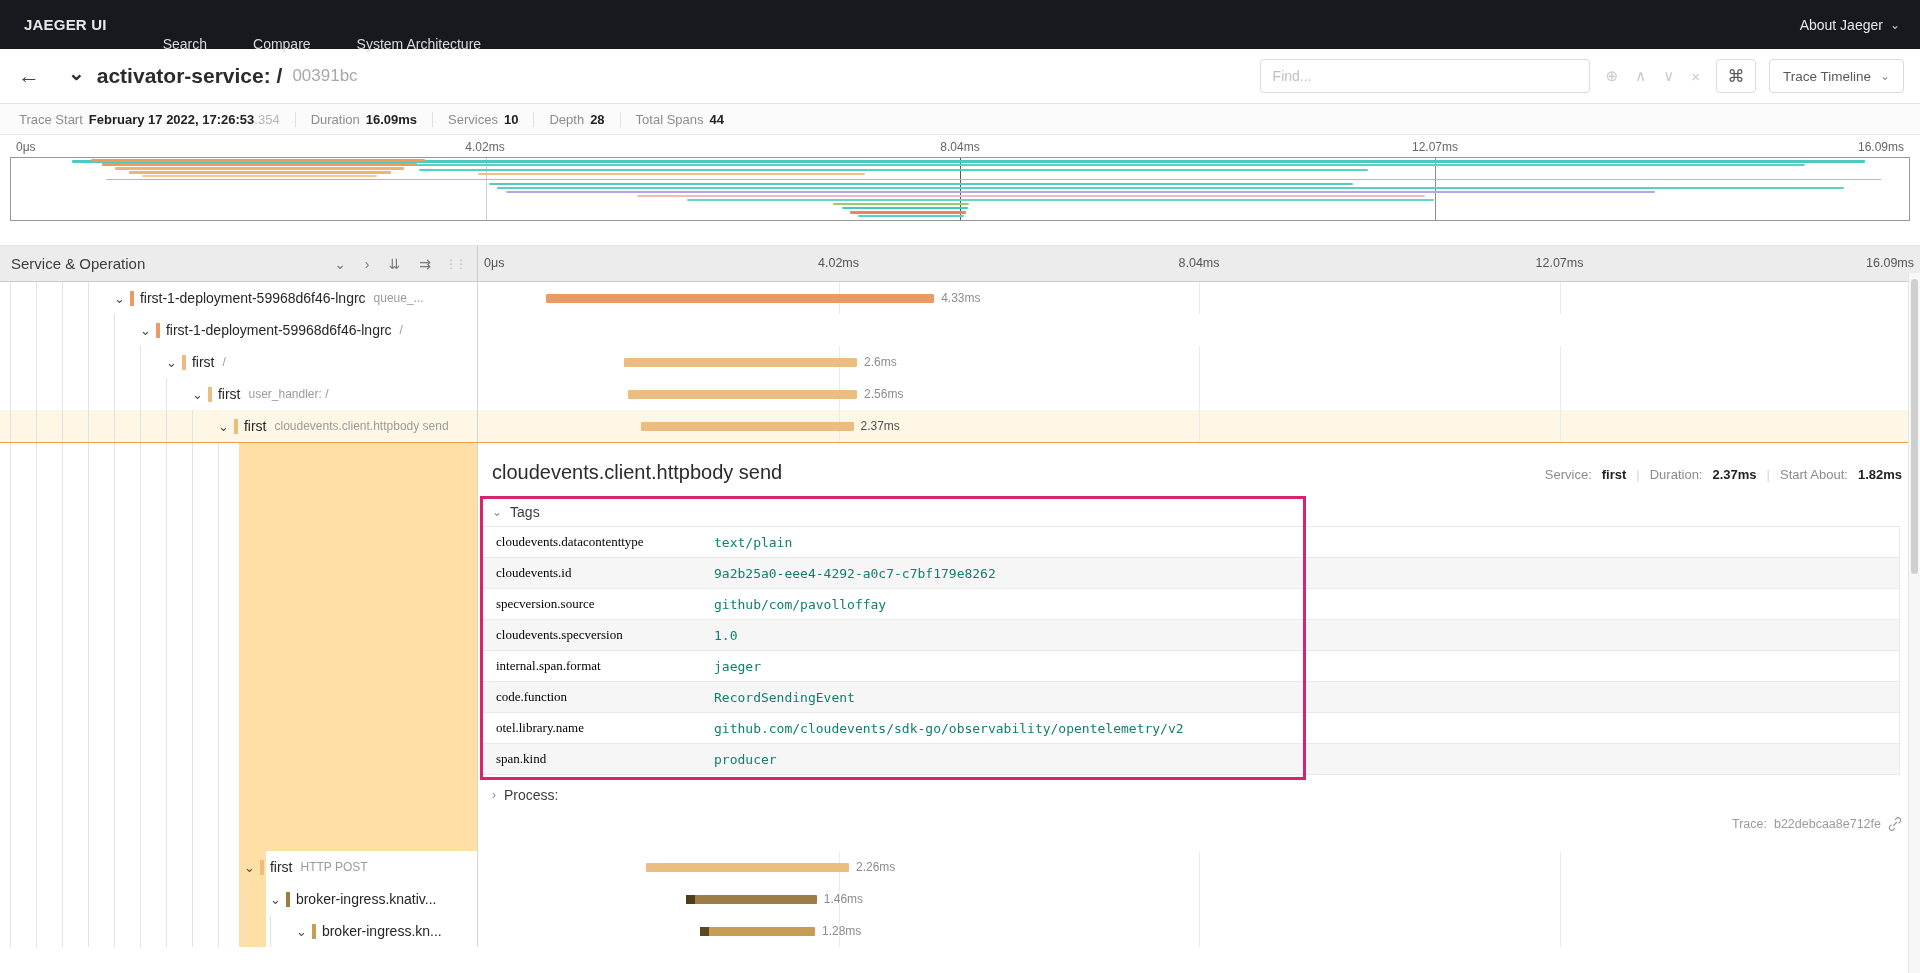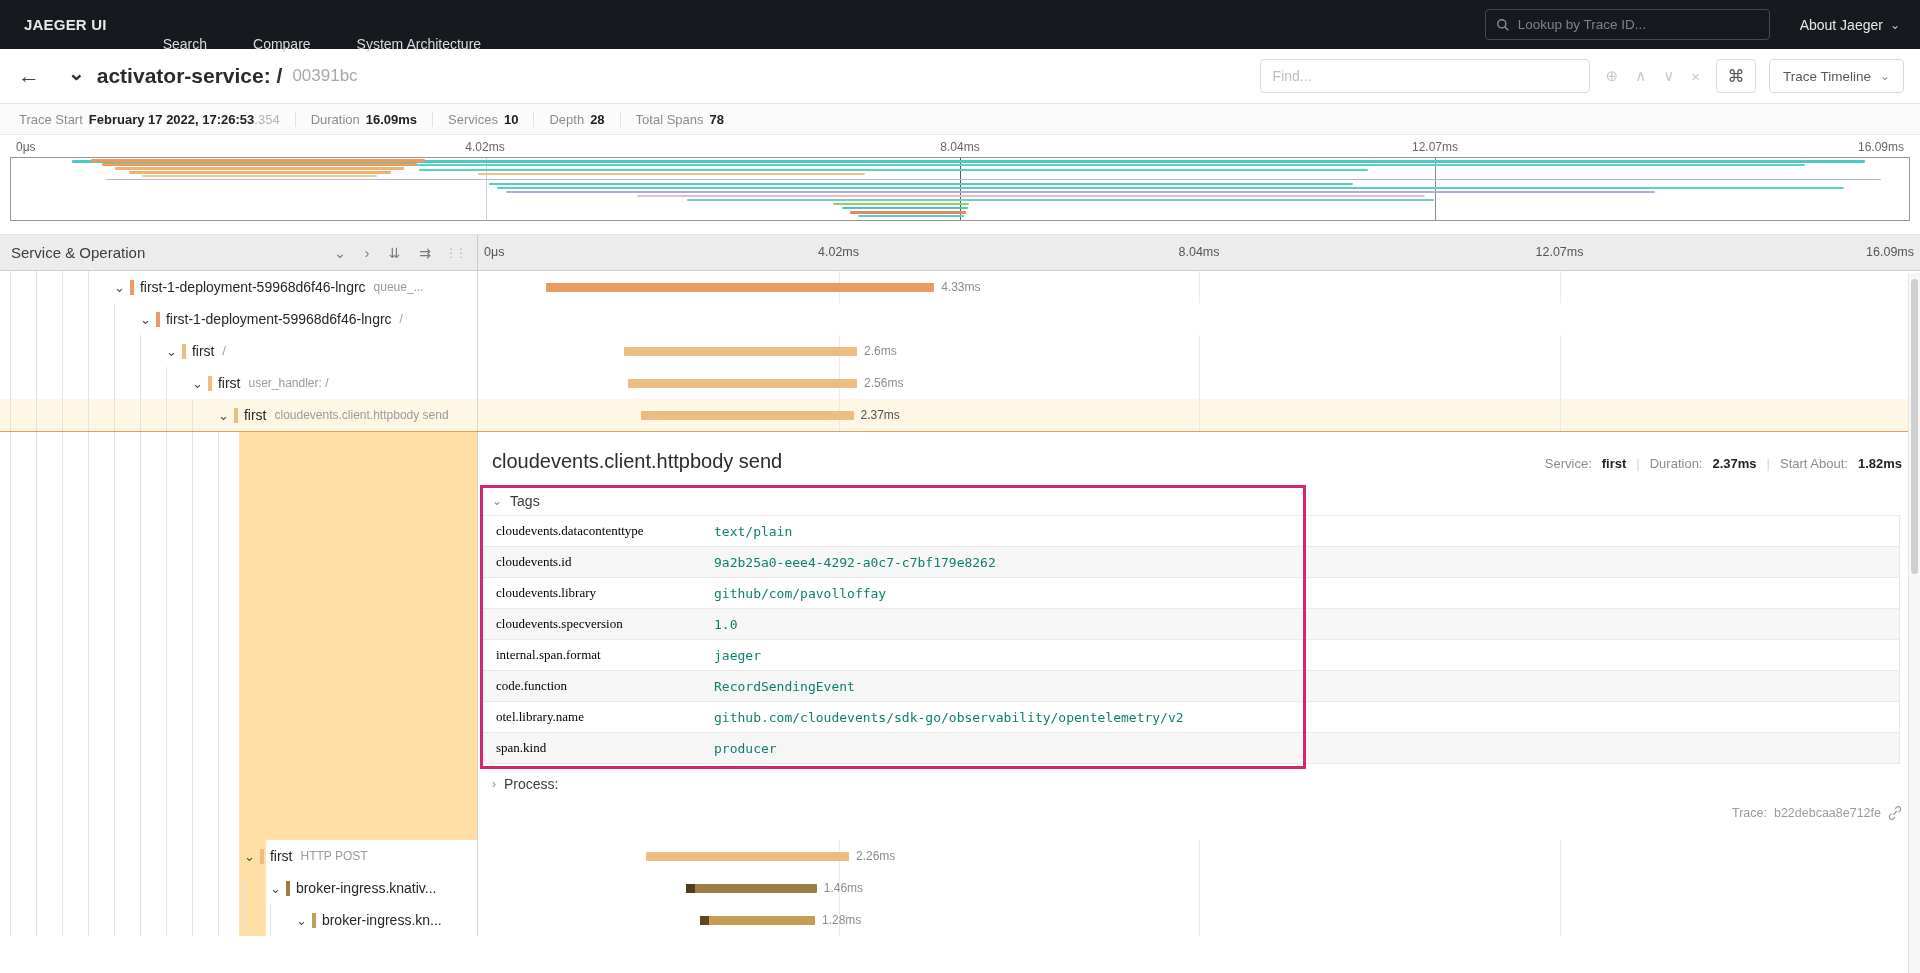--- a/index.html
+++ b/index.html
@@ -56,21 +56,21 @@
   .minimap { position:relative; padding:3px 10px 4px; background:#fff; }
   .mini-labels { position:relative; height:19px; font-size:12px; color:#666; }
   .tickpos { position:absolute; top:2px; transform:translateX(-50%); white-space:nowrap; }
   .mini-canvas { position:relative; height:64px; border:1px solid #979797; background:#fff;
                  overflow:hidden; cursor:crosshair; }
   .mini-grid { position:absolute; top:0; bottom:0; width:1px; }
   .mini-seg { position:absolute; border-radius:1px; }
 
   
   .grid-header { height:37px; display:flex; background:#ececec; border-bottom:1px solid #cccccc;
-                 border-top:1px solid #e3e3e3; margin-top:9px; }
+                 border-top:1px solid #e3e3e3; margin-top:20px; }
   .gh-left { width:478px; display:flex; align-items:center; padding:0 8px 0 11px;
              font-size:15px; color:#3d3d3d; border-right:1px solid #c9c9c9; }
   .gh-spacer { flex:1; }
   .collapser { display:flex; gap:19px; color:#7a7a7a; font-size:14px; margin-right:14px; align-items:center; }
   .collapser span { cursor:pointer; }
   .drag-handle { color:#b3b3b3; font-size:12px; letter-spacing:-2px; cursor:col-resize; margin-right:4px; }
   .gh-right { flex:1; position:relative; font-size:12.5px; color:#555; }
   .gh-right .tickpos { top:10px; }
 
   
@@ -130,27 +130,20 @@
 <body>
 
 <div class="navbar">
   <div class="brand">JAEGER UI</div>
   <div class="nav-items" id="nav-items">
       <div class="nav-item">Search</div>
       <div class="nav-item">Compare</div>
       <div class="nav-item">System Architecture</div>
     </div>
   <div class="nav-spacer"></div>
-  <div class="nav-search">
-    <svg width="14" height="14" viewBox="0 0 24 24">
-      <circle cx="10" cy="10" r="7" fill="none" stroke="#8a8f98" stroke-width="2.4"></circle>
-      <line x1="15.5" y1="15.5" x2="21" y2="21" stroke="#8a8f98" stroke-width="2.4"></line>
-    </svg>
-    <input type="text" placeholder="Lookup by Trace ID..." style="">
-  </div>
   <div class="about">
     <span>About Jaeger</span>
     <span class="chev">⌄</span>
   </div>
 </div>
 
 <div class="trace-header">
   <div class="back-btn">←</div>
   <div class="collapse-toggle">⌄</div>
   <div class="trace-title">activator-service: /</div>
@@ -167,21 +160,21 @@
     <span>Trace Timeline</span>
     <span class="chev">⌄</span>
   </div>
 </div>
 
 <div class="summary-bar" id="summary-items">
     <div class="sum-item"><span class="sum-label">Trace Start</span><span class="sum-value">February 17 2022, 17:26:53</span><span class="sum-suffix">.354</span></div>
     <div class="sum-item"><span class="sum-label">Duration</span><span class="sum-value">16.09ms</span></div>
     <div class="sum-item"><span class="sum-label">Services</span><span class="sum-value">10</span></div>
     <div class="sum-item"><span class="sum-label">Depth</span><span class="sum-value">28</span></div>
-    <div class="sum-item"><span class="sum-label">Total Spans</span><span class="sum-value">78</span></div>
+    <div class="sum-item"><span class="sum-label">Total Spans</span><span class="sum-value">44</span></div>
   </div>
 
 <div class="minimap">
   <div class="mini-labels" id="mini-labels">
       <span class="tickpos" style="left: 6px; transform: none;">0μs</span>
       <span class="tickpos" style="left: 25%;">4.02ms</span>
       <span class="tickpos" style="left: 50%;">8.04ms</span>
       <span class="tickpos" style="left: 75%;">12.07ms</span>
       <span class="tickpos" style="right: 6px; transform: none;">16.09ms</span>
     </div>
@@ -378,21 +371,21 @@
       <div class="tags-table" id="tags-table">
           <div class="tag-row">
             <span class="tag-key">cloudevents.datacontenttype</span>
             <span class="tag-value">text/plain</span>
           </div>
           <div class="tag-row">
             <span class="tag-key">cloudevents.id</span>
             <span class="tag-value">9a2b25a0-eee4-4292-a0c7-c7bf179e8262</span>
           </div>
           <div class="tag-row">
-            <span class="tag-key">cloudevents.library</span>
+            <span class="tag-key">specversion.source</span>
             <span class="tag-value">github/com/pavolloffay</span>
           </div>
           <div class="tag-row">
             <span class="tag-key">cloudevents.specversion</span>
             <span class="tag-value">1.0</span>
           </div>
           <div class="tag-row">
             <span class="tag-key">internal.span.format</span>
             <span class="tag-value">jaeger</span>
           </div>

